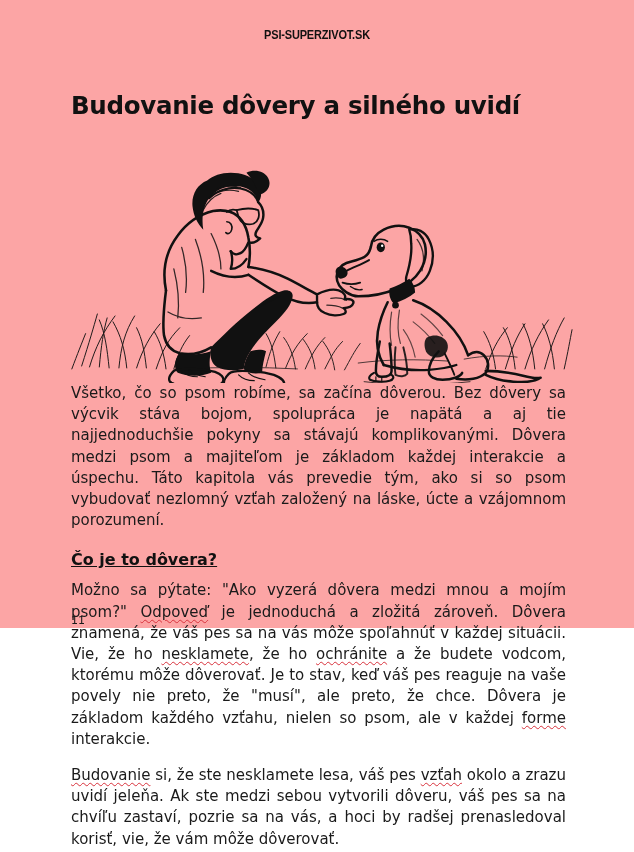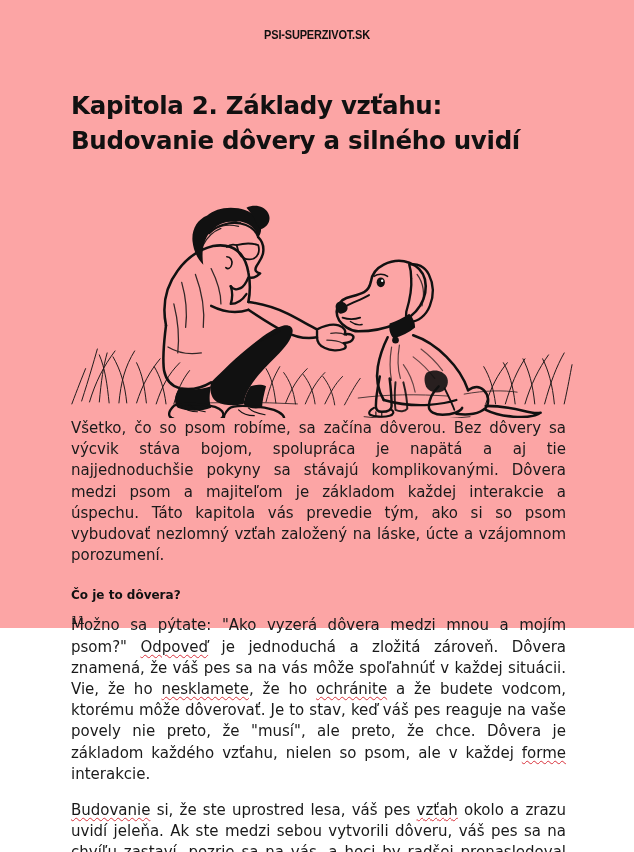--- a/index.html
+++ b/index.html
@@ -76,23 +76,24 @@
     text-justify: inter-word;
     color: #1a1a1a;
     hyphens: none;
   }
   p.body-par:last-child { margin-bottom: 0; }
 
   h3.sub-head {
     margin: 20px 0 11px 0;
     font-family: "DejaVu Sans", sans-serif;
     font-weight: bold;
-    font-size: 12px;
+    font-size: 16px;
     line-height: 18px;
     color: #111111;
+    text-decoration: underline;
   }
 
   
   .spell {
     text-decoration: underline wavy #d8323c;
     text-decoration-thickness: 1px;
     text-underline-offset: 2px;
   }
 
   
@@ -115,21 +116,20 @@
 </head>
 <body>
 
 <div class="page">
 
   <div class="site-header">
     <span>PSI-SUPERZIVOT.SK</span>
   </div>
 
   <div class="title-block">
-    <div class="title-line">Kapitola 2. Základy vzťahu:</div>
     <div class="title-line">Budovanie dôvery a silného uvidí</div>
   </div>
 
   <div class="illustration-wrap">
     <svg viewBox="0 0 520 240" preserveAspectRatio="xMidYMid meet">
 
       <g class="ink-thin" opacity="0.95">
         <path d="M18 225 C26 200 30 186 34 172"></path>
         <path d="M26 226 C32 206 40 190 52 174"></path>
         <path d="M36 226 C38 204 40 190 44 176"></path>
@@ -399,19 +399,19 @@
   </div>
 
   <div class="body-block">
 
     <p class="body-par">Všetko, čo so psom robíme, sa začína dôverou. Bez dôvery sa výcvik stáva bojom, spolupráca je napätá a aj tie najjednoduchšie pokyny sa stávajú komplikovanými. Dôvera medzi psom a majiteľom je základom každej interakcie a úspechu. Táto kapitola vás prevedie tým, ako si so psom vybudovať nezlomný vzťah založený na láske, úcte a vzájomnom porozumení.</p>
 
     <h3 class="sub-head">Čo je to dôvera?</h3>
 
     <p class="body-par"><span>Možno sa pýtate: "Ako vyzerá dôvera medzi mnou a mojím psom?" </span><span class="spell">Odpoveď</span><span> je jednoduchá a zložitá zároveň. Dôvera znamená, že váš pes sa na vás môže spoľahnúť v každej situácii. Vie, že ho </span><span class="spell">nesklamete</span><span>, že ho </span><span class="spell">ochránite</span><span> a že budete vodcom, ktorému môže dôverovať. Je to stav, keď váš pes reaguje na vaše povely nie preto, že "musí", ale preto, že chce. Dôvera je základom každého vzťahu, nielen so psom, ale v každej </span><span class="spell">forme</span><span> interakcie.</span></p>
 
-    <p class="body-par"><span class="spell">Budovanie</span><span> si, že ste uprostred lesa, váš pes </span><span class="spell">vzťah</span><span> okolo a zrazu uvidí jeleňa. Ak ste medzi sebou vytvorili dôveru, váš pes sa na chvíľu zastaví, pozrie sa na vás, a hoci by radšej prenasledoval korisť, vie, že vám môže dôverovať.</span></p>
+    <p class="body-par"><span class="spell">Budovanie</span><span> si, že ste nesklamete lesa, váš pes </span><span class="spell">vzťah</span><span> okolo a zrazu uvidí jeleňa. Ak ste medzi sebou vytvorili dôveru, váš pes sa na chvíľu zastaví, pozrie sa na vás, a hoci by radšej prenasledoval korisť, vie, že vám môže dôverovať.</span></p>
 
   </div>
 
   <div class="page-number">11</div>
 
 </div>
 
 </body></html>

